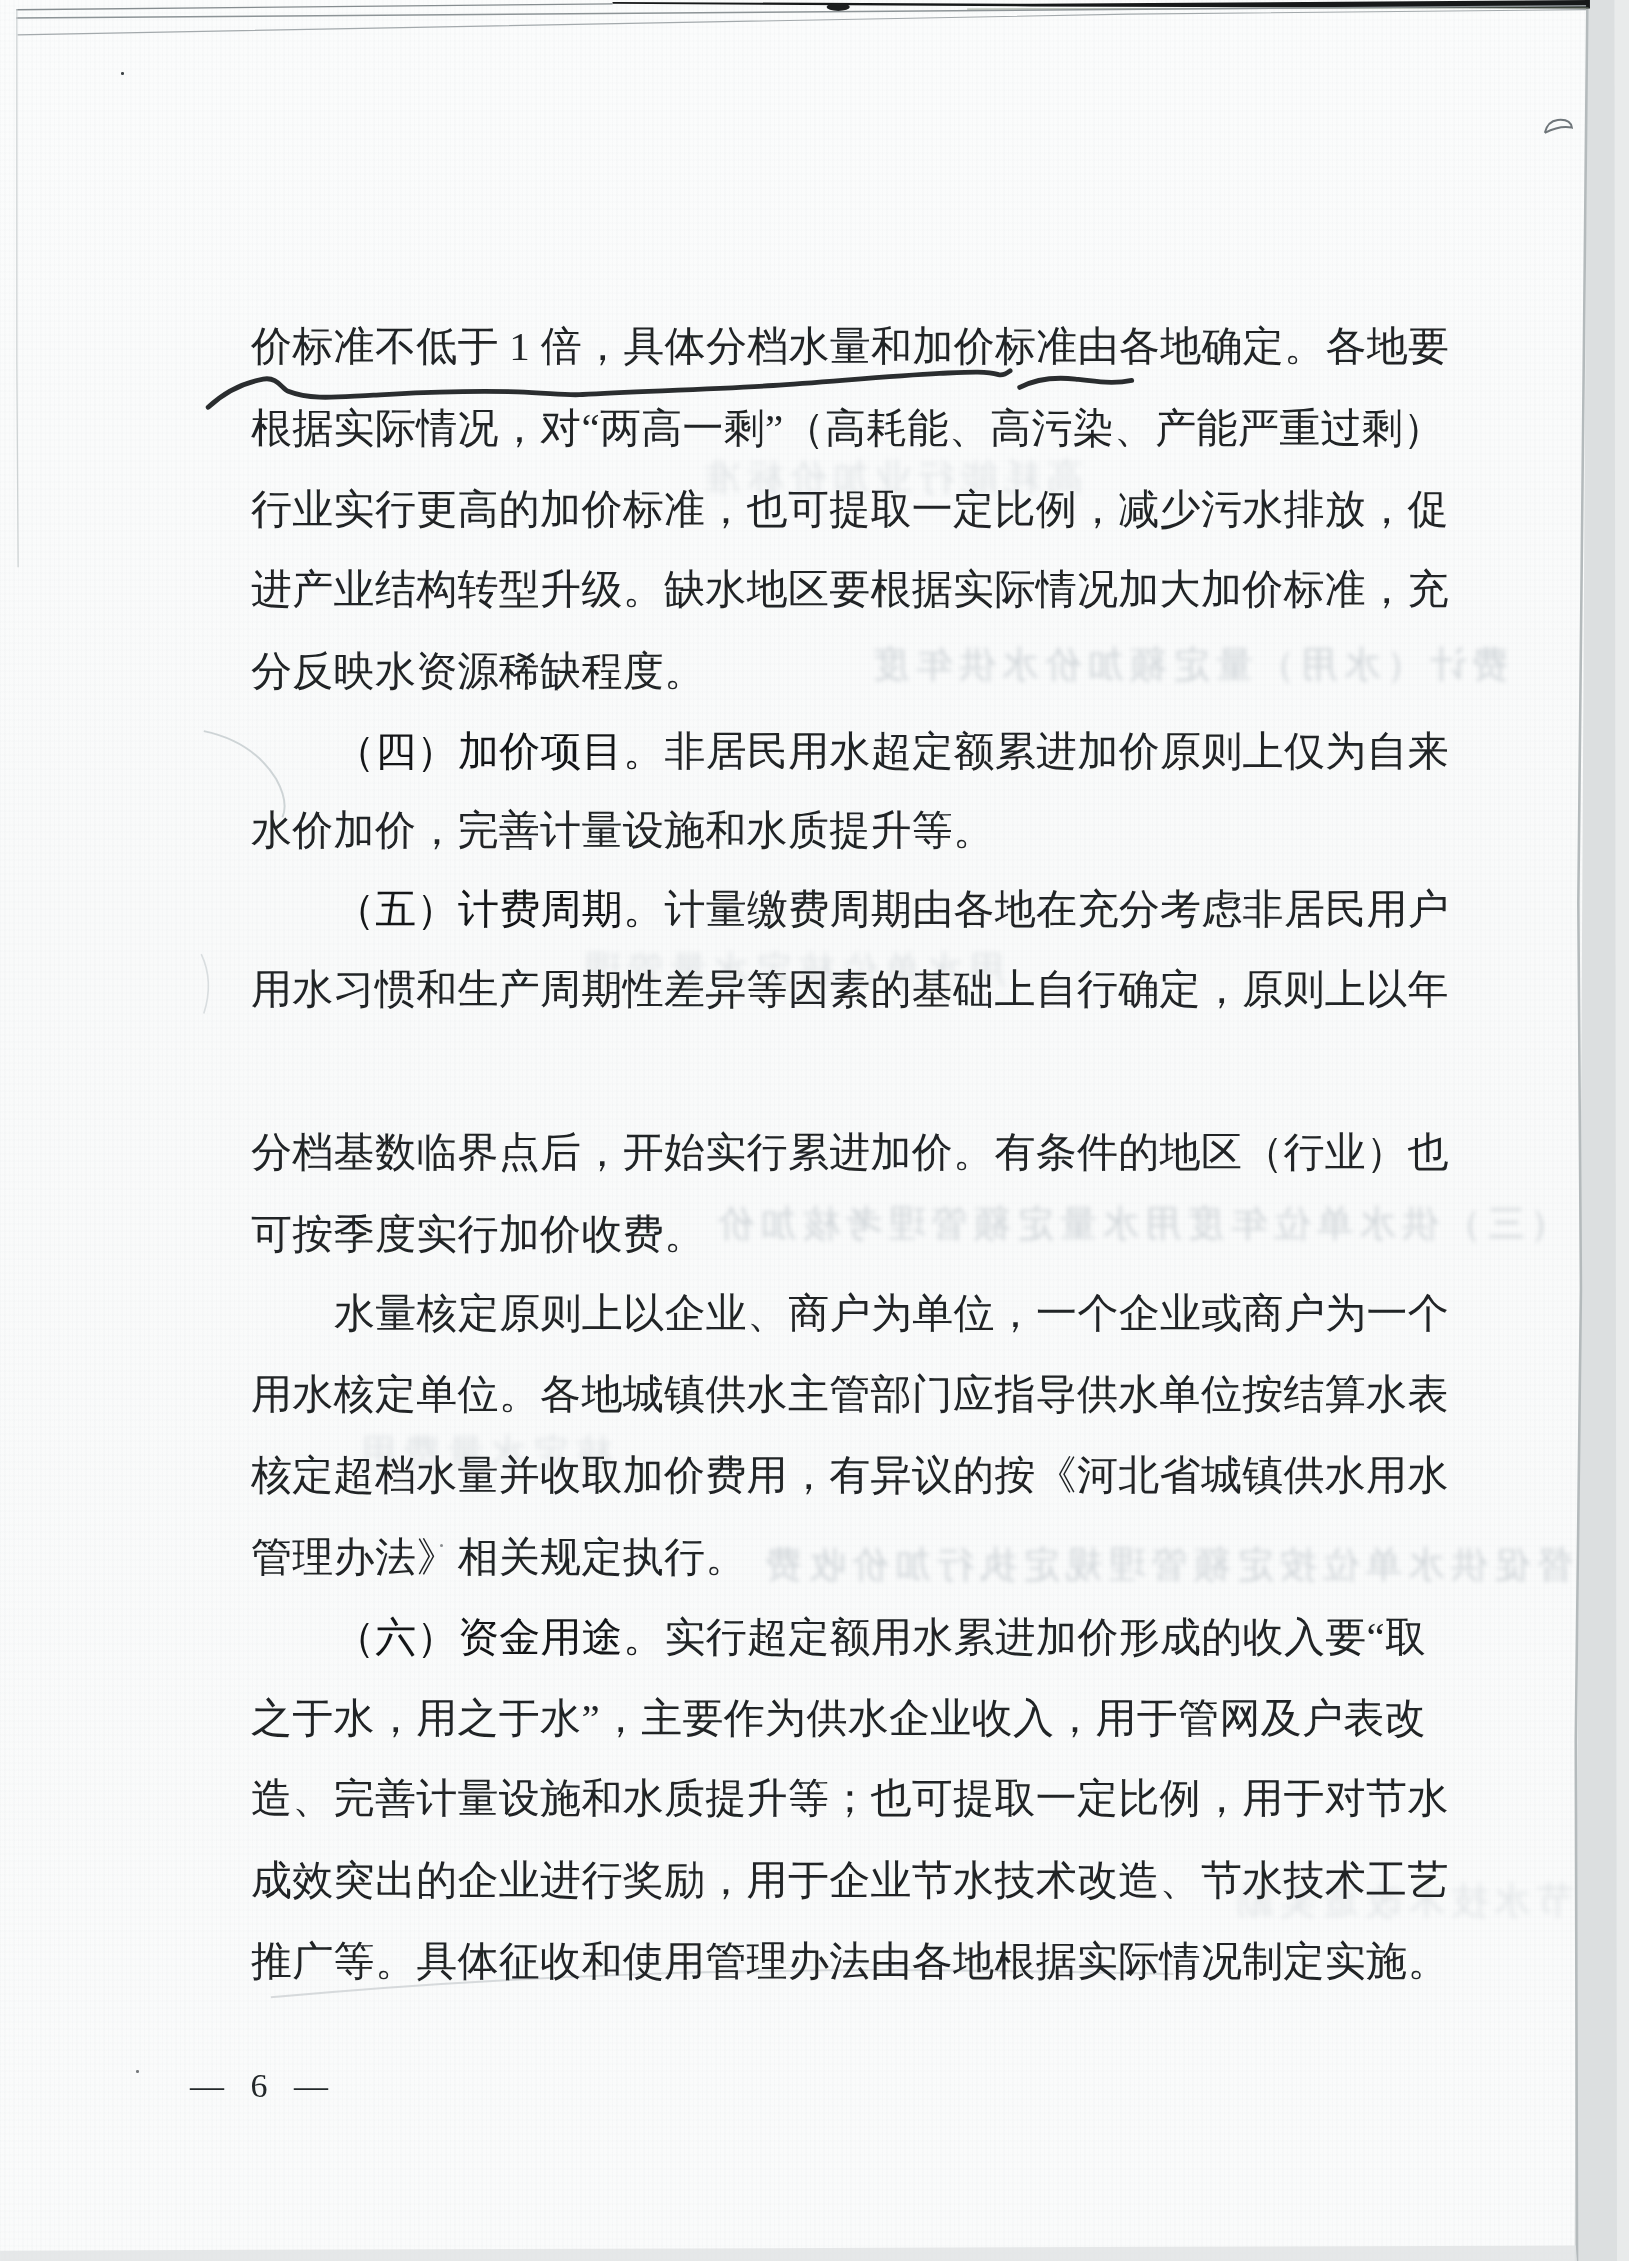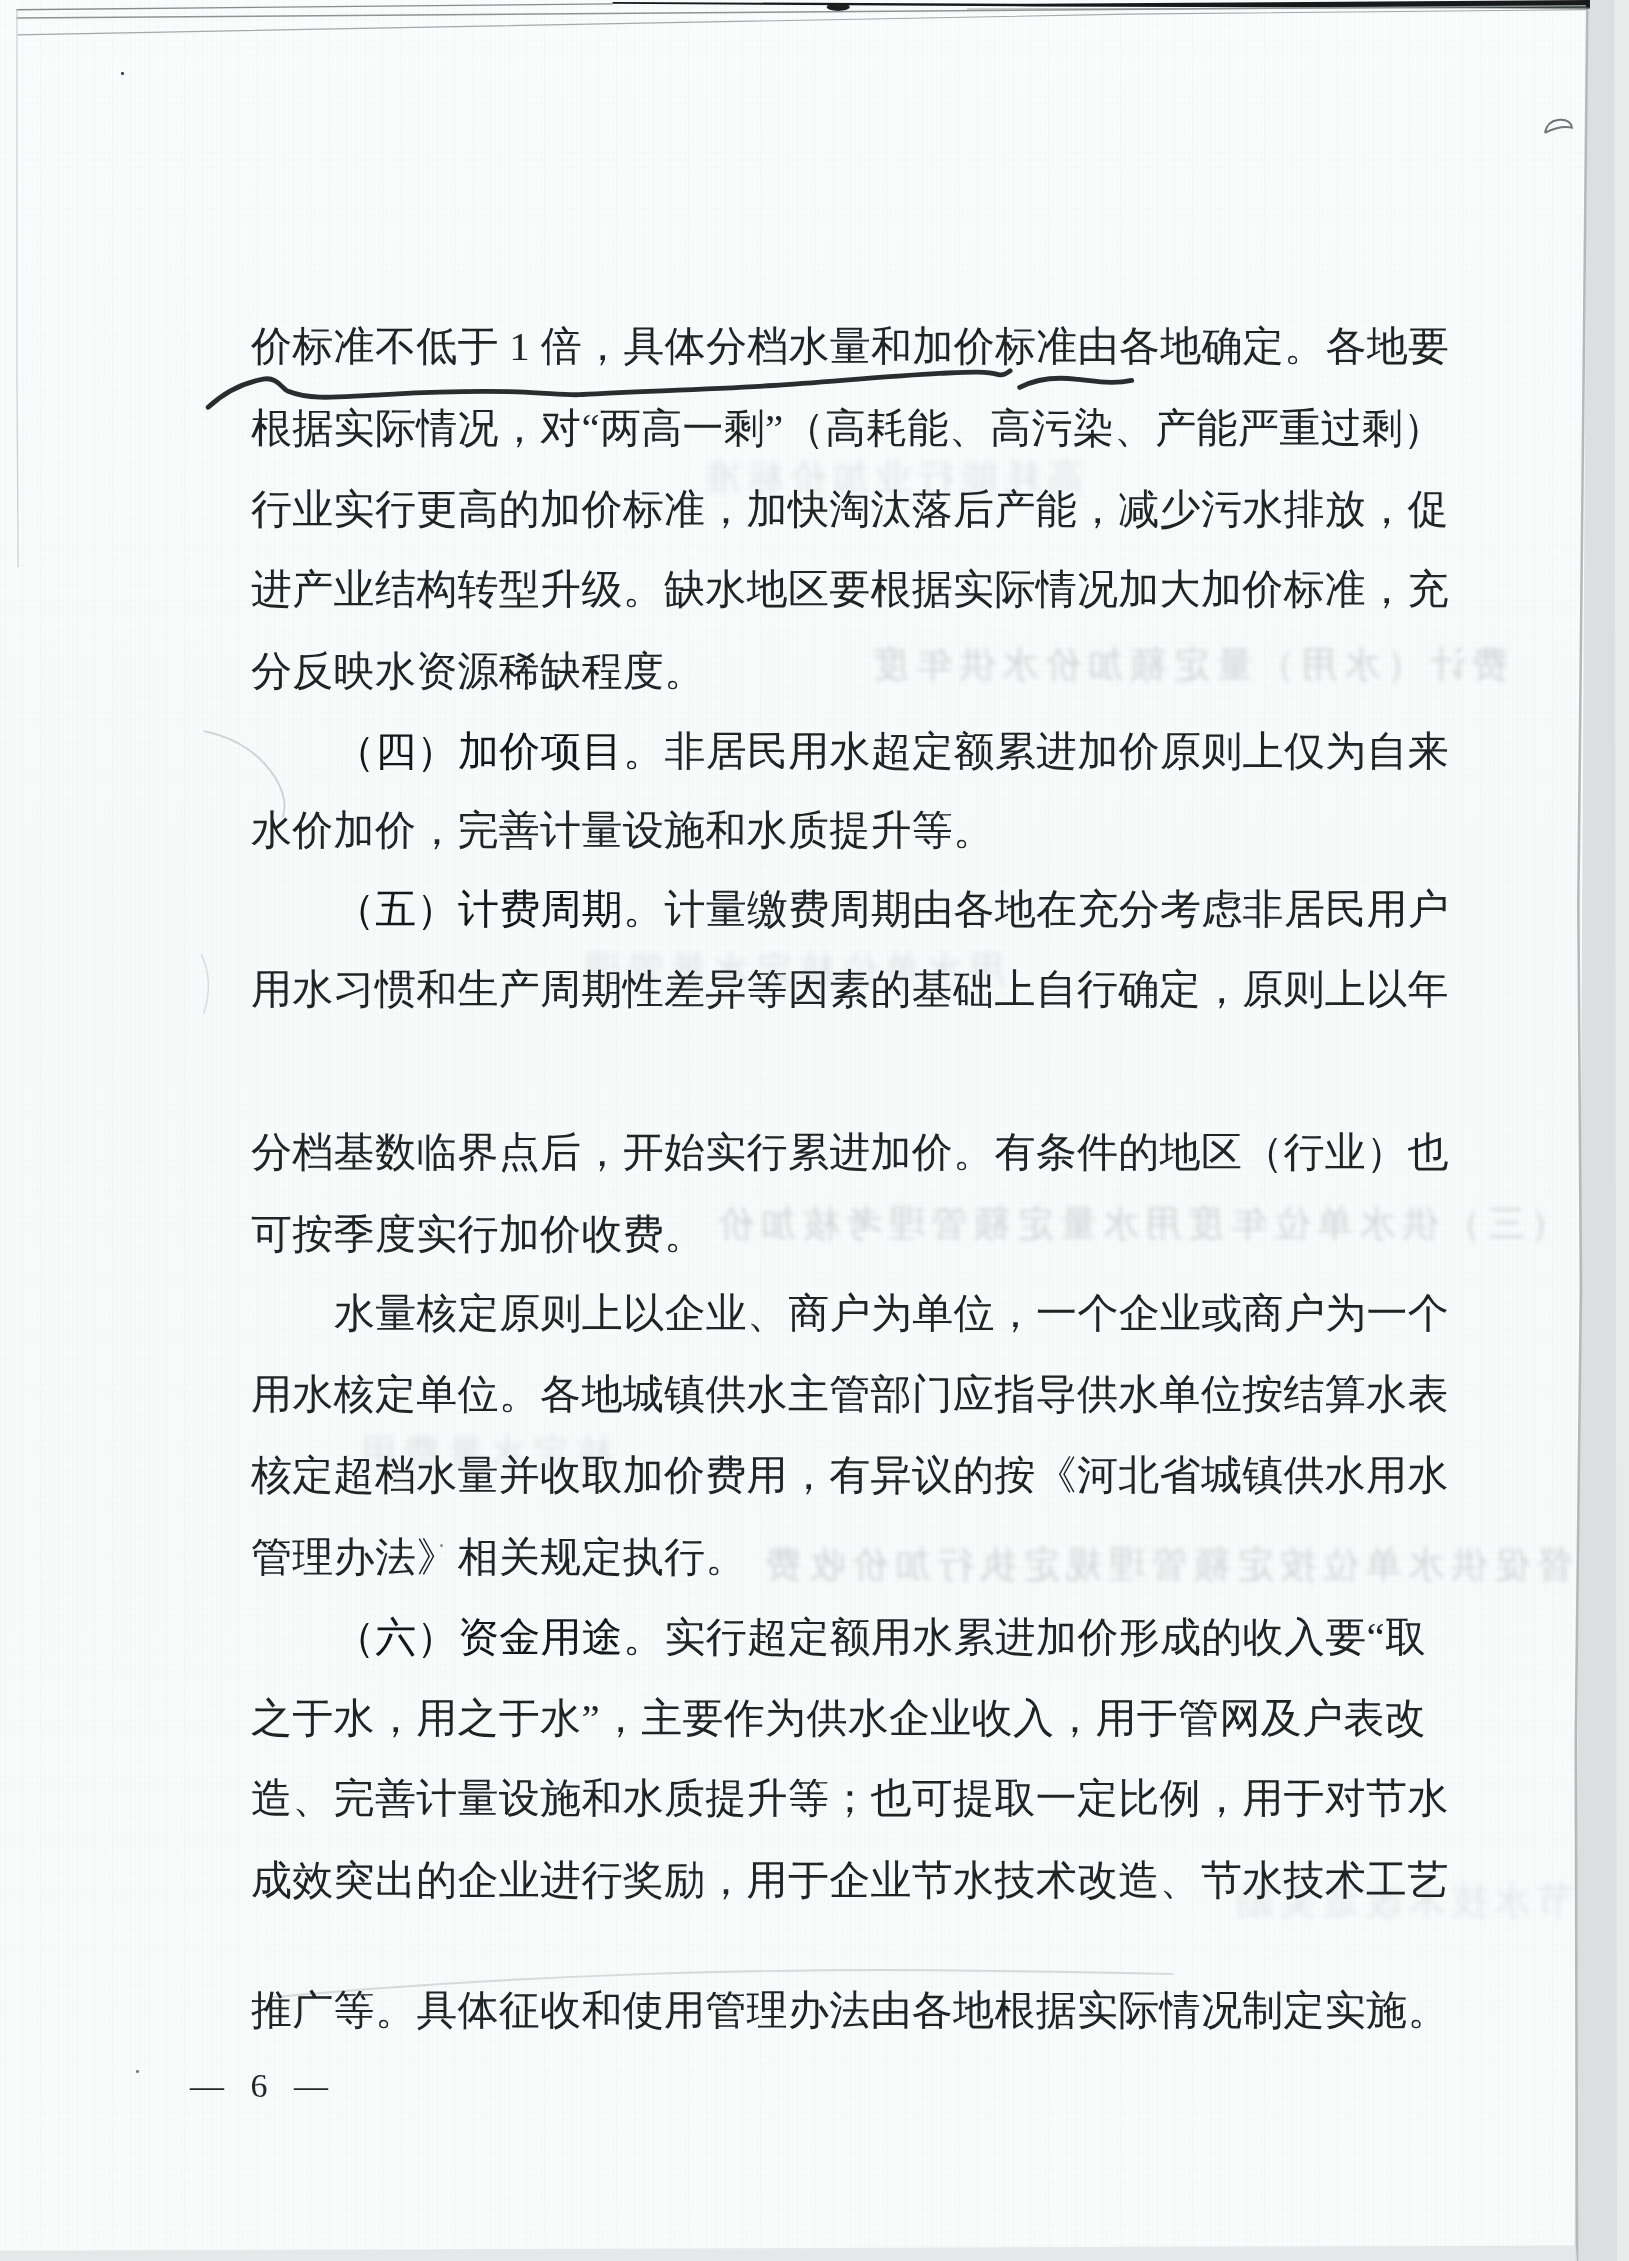--- a/index.html
+++ b/index.html
@@ -74,38 +74,38 @@
   <div class="ghost" style="left:677px;top:642px;width:832px;">费计（水用）量定额加价水供年度</div>
   <div class="ghost faint" style="left:245px;top:947px;width:761px;">用水单位核定水量管理</div>
   <div class="ghost" style="left:651px;top:1201px;width:916px;">（三）供水单位年度用水量定额管理考核加价</div>
   <div class="ghost" style="left:735px;top:1542px;width:838px;">督促供水单位按定额管理规定执行加价收费</div>
   <div class="ghost faint" style="left:1083px;top:1878px;width:490px;">节水技术改造奖励</div>
   <div class="ghost faint" style="left:303px;top:455px;width:780px;">高耗能行业加价标准</div>
   <div class="ghost faint" style="left:232px;top:1430px;width:380px;">核定水量费用</div>
 
   <div class="line" style="top:324px"><span class="head"></span><span>价标准不低于 1 倍，具体分档水量和加价标准由各地确定。各地要</span></div>
   <div class="line" style="top:406px"><span class="head"></span><span>根据实际情况，对“两高一剩”（高耗能、高污染、产能严重过剩）</span></div>
-  <div class="line" style="top:487px"><span class="head"></span><span>行业实行更高的加价标准，加快淘汰落后产能，减少污水排放，促</span></div>
+  <div class="line" style="top:487px"><span class="head"></span><span>行业实行更高的加价标准，也可提取一定比例，减少污水排放，促</span></div>
   <div class="line" style="top:567px"><span class="head"></span><span>进产业结构转型升级。缺水地区要根据实际情况加大加价标准，充</span></div>
   <div class="line" style="top:649px"><span class="head"></span><span>分反映水资源稀缺程度。</span></div>
   <div class="line indent" style="top:729px"><span class="head">（四）加价项目。</span><span>非居民用水超定额累进加价原则上仅为自来</span></div>
   <div class="line" style="top:808px"><span class="head"></span><span>水价加价，完善计量设施和水质提升等。</span></div>
   <div class="line indent" style="top:887px"><span class="head">（五）计费周期。</span><span>计量缴费周期由各地在充分考虑非居民用户</span></div>
   <div class="line" style="top:967px"><span class="head"></span><span>用水习惯和生产周期性差异等因素的基础上自行确定，原则上以年</span></div>
   <div class="line" style="top:1130px"><span class="head"></span><span>分档基数临界点后，开始实行累进加价。有条件的地区（行业）也</span></div>
   <div class="line" style="top:1212px"><span class="head"></span><span>可按季度实行加价收费。</span></div>
   <div class="line indent" style="top:1291px"><span class="head"></span><span>水量核定原则上以企业、商户为单位，一个企业或商户为一个</span></div>
   <div class="line" style="top:1372px"><span class="head"></span><span>用水核定单位。各地城镇供水主管部门应指导供水单位按结算水表</span></div>
   <div class="line" style="top:1453px"><span class="head"></span><span>核定超档水量并收取加价费用，有异议的按《河北省城镇供水用水</span></div>
   <div class="line" style="top:1535px"><span class="head"></span><span>管理办法》相关规定执行。</span></div>
   <div class="line indent" style="top:1615px"><span class="head">（六）资金用途。</span><span>实行超定额用水累进加价形成的收入要“取</span></div>
   <div class="line" style="top:1696px"><span class="head"></span><span>之于水，用之于水”，主要作为供水企业收入，用于管网及户表改</span></div>
   <div class="line" style="top:1776px"><span class="head"></span><span>造、完善计量设施和水质提升等；也可提取一定比例，用于对节水</span></div>
   <div class="line" style="top:1858px"><span class="head"></span><span>成效突出的企业进行奖励，用于企业节水技术改造、节水技术工艺</span></div>
-  <div class="line" style="top:1988px"><span class="head"></span><span>推广等。具体征收和使用管理办法由各地根据实际情况制定实施。</span></div>
+  <div class="line" style="top:1939px"><span class="head"></span><span>推广等。具体征收和使用管理办法由各地根据实际情况制定实施。</span></div>
 
   <svg id="underline-svg" viewBox="0 0 1500 100">
     <path d="M37,77 C55,60 85,40 123,33 C145,29 152,48 162,52 C200,67 245,60 295,58 C355,55 425,50 520,53 C572,55 602,59 622,57 C700,52 810,50 920,43 C1000,38 1100,28 1180,24 C1225,22 1252,20 1272,26 C1280,28 1286,23 1290,20" stroke="#2a2d2f" stroke-width="7.5" fill="none" stroke-linecap="round"></path>
     <path d="M1305,46 C1330,33 1356,29 1392,33 C1424,37 1452,41 1480,35" stroke="#2a2d2f" stroke-width="7.5" fill="none" stroke-linecap="round"></path>
   </svg>
 
   <div id="pageno">— 6 —</div>
 
   <div class="speck" style="left:121px;top:72px;width:2.6px;height:2.6px;"></div>
   <div class="speck" style="left:136px;top:2070px;width:2.6px;height:2.6px;opacity:.7;"></div>

